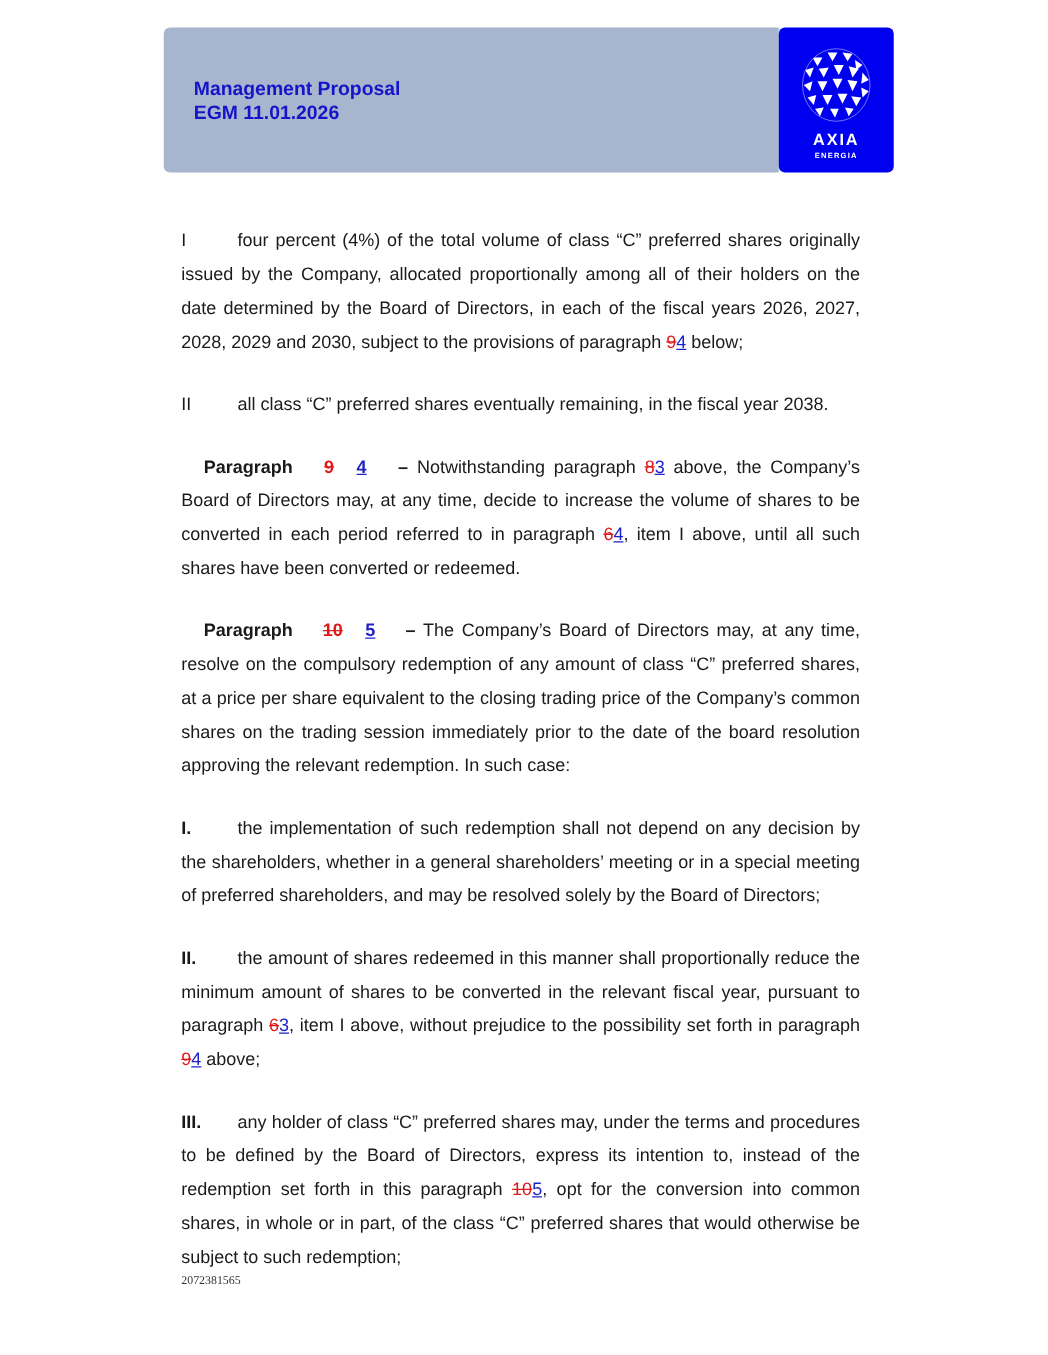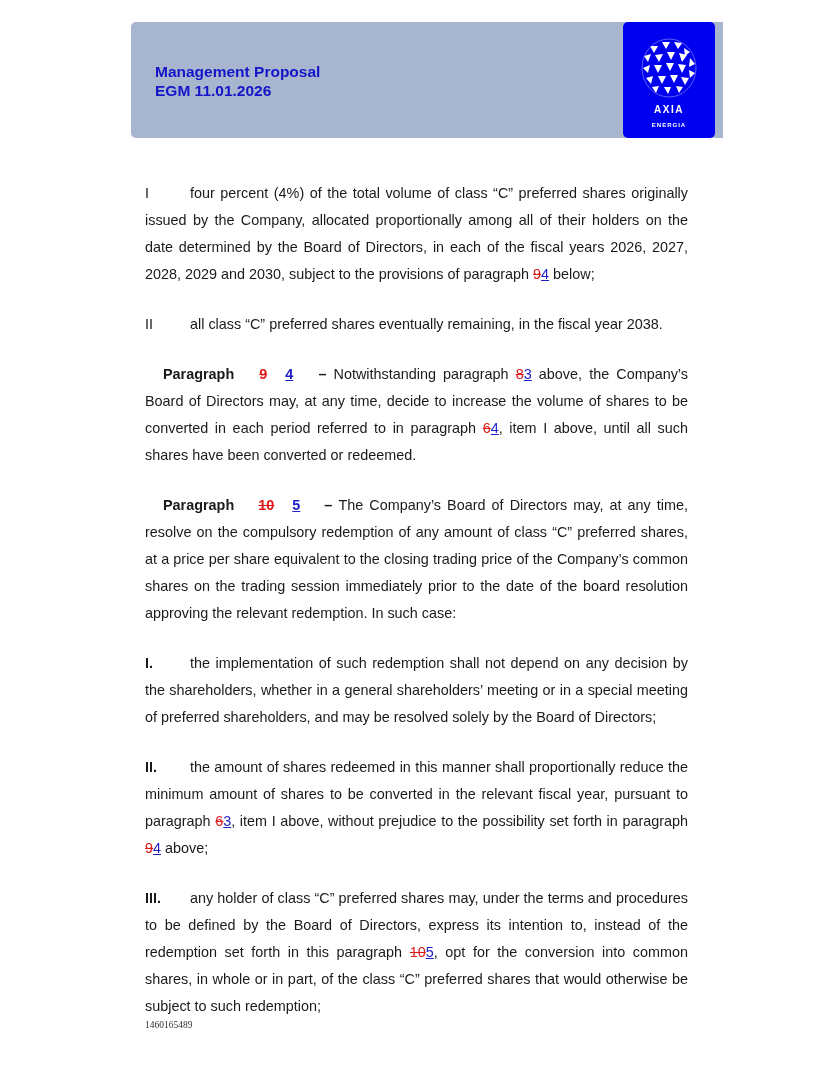--- a/index.html
+++ b/index.html
@@ -1,35 +1,35 @@
 <!DOCTYPE html>
 <html><head>
   <meta charset="utf-8">
   <style>
     html, body { margin: 0; padding: 0; background: #ffffff; }
     body { width: 838px; height: 1084px; position: relative; overflow: hidden; }
     .header-bar {
-      position: absolute; left: 131px; top: 22px; width: 592px; height: 116px;
+      position: absolute; left: 131px; top: 22px; width: 492px; height: 116px;
       background: #a7b5cf; border-radius: 5px 0 0 5px;
     }
     .header-title {
       position: absolute; left: 24px; top: 40px;
       font-family: "Liberation Sans", sans-serif; font-weight: bold;
       font-size: 15.5px; line-height: 19px; color: #1414c8;
     }
     .header-title div { white-space: nowrap; }
     .logo-box {
       position: absolute; left: 623px; top: 22px; width: 92px; height: 116px;
       background: #0000f0; border-radius: 5px;
     }
     .logo-globe { position: absolute; left: 17px; top: 16px; width: 58px; height: 60px; }
     .logo-name {
       position: absolute; left: 0; width: 92px; top: 82px; text-align: center;
       font-family: "Liberation Sans", sans-serif; font-weight: bold;
-      font-size: 10px; letter-spacing: 1.5px; color: #ffffff;
+      font-size: 13px; letter-spacing: 1.5px; color: #ffffff;
     }
     .logo-sub {
       position: absolute; left: 0; width: 92px; top: 100px; text-align: center;
       font-family: "Liberation Sans", sans-serif; font-weight: bold;
       font-size: 6px; letter-spacing: 1px; color: #ffffff;
     }
     .body-text {
       position: absolute; left: 145px; top: 180px; width: 543px;
       font-family: "Liberation Sans", sans-serif; font-size: 14.4px;
       line-height: 27px; color: #1a1a1a; text-align: justify;
@@ -102,13 +102,13 @@
   <p class="para"><span class="b">Paragraph </span><span class="b del">10</span><span class="b ins">5</span><span class="b"> – </span><span>The Company’s Board of Directors may, at any time, resolve on the compulsory redemption of any amount of class “C” preferred shares, at a price per share equivalent to the closing trading price of the Company’s common shares on the trading session immediately prior to the date of the board resolution approving the relevant redemption. In such case:</span></p>
 
   <p class="para"><span class="item-num bold">I.</span><span>the implementation of such redemption shall not depend on any decision by the shareholders, whether in a general shareholders’ meeting or in a special meeting of preferred shareholders, and may be resolved solely by the Board of Directors;</span></p>
 
   <p class="para"><span class="item-num bold">II.</span><span>the amount of shares redeemed in this manner shall proportionally reduce the minimum amount of shares to be converted in the relevant fiscal year, pursuant to paragraph </span><span class="del">6</span><span class="ins">3</span><span>, item I above, without prejudice to the possibility set forth in paragraph </span><span class="del">9</span><span class="ins">4</span><span> above;</span></p>
 
   <p class="para"><span class="item-num bold">III.</span><span>any holder of class “C” preferred shares may, under the terms and procedures to be defined by the Board of Directors, express its intention to, instead of the redemption set forth in this paragraph </span><span class="del">10</span><span class="ins">5</span><span>, opt for the conversion into common shares, in whole or in part, of the class “C” preferred shares that would otherwise be subject to such redemption;</span></p>
 
 </div>
 
-<div class="footer-code">1460165489</div>
+<div class="footer-code">2072381565</div>
 
 </body></html>

